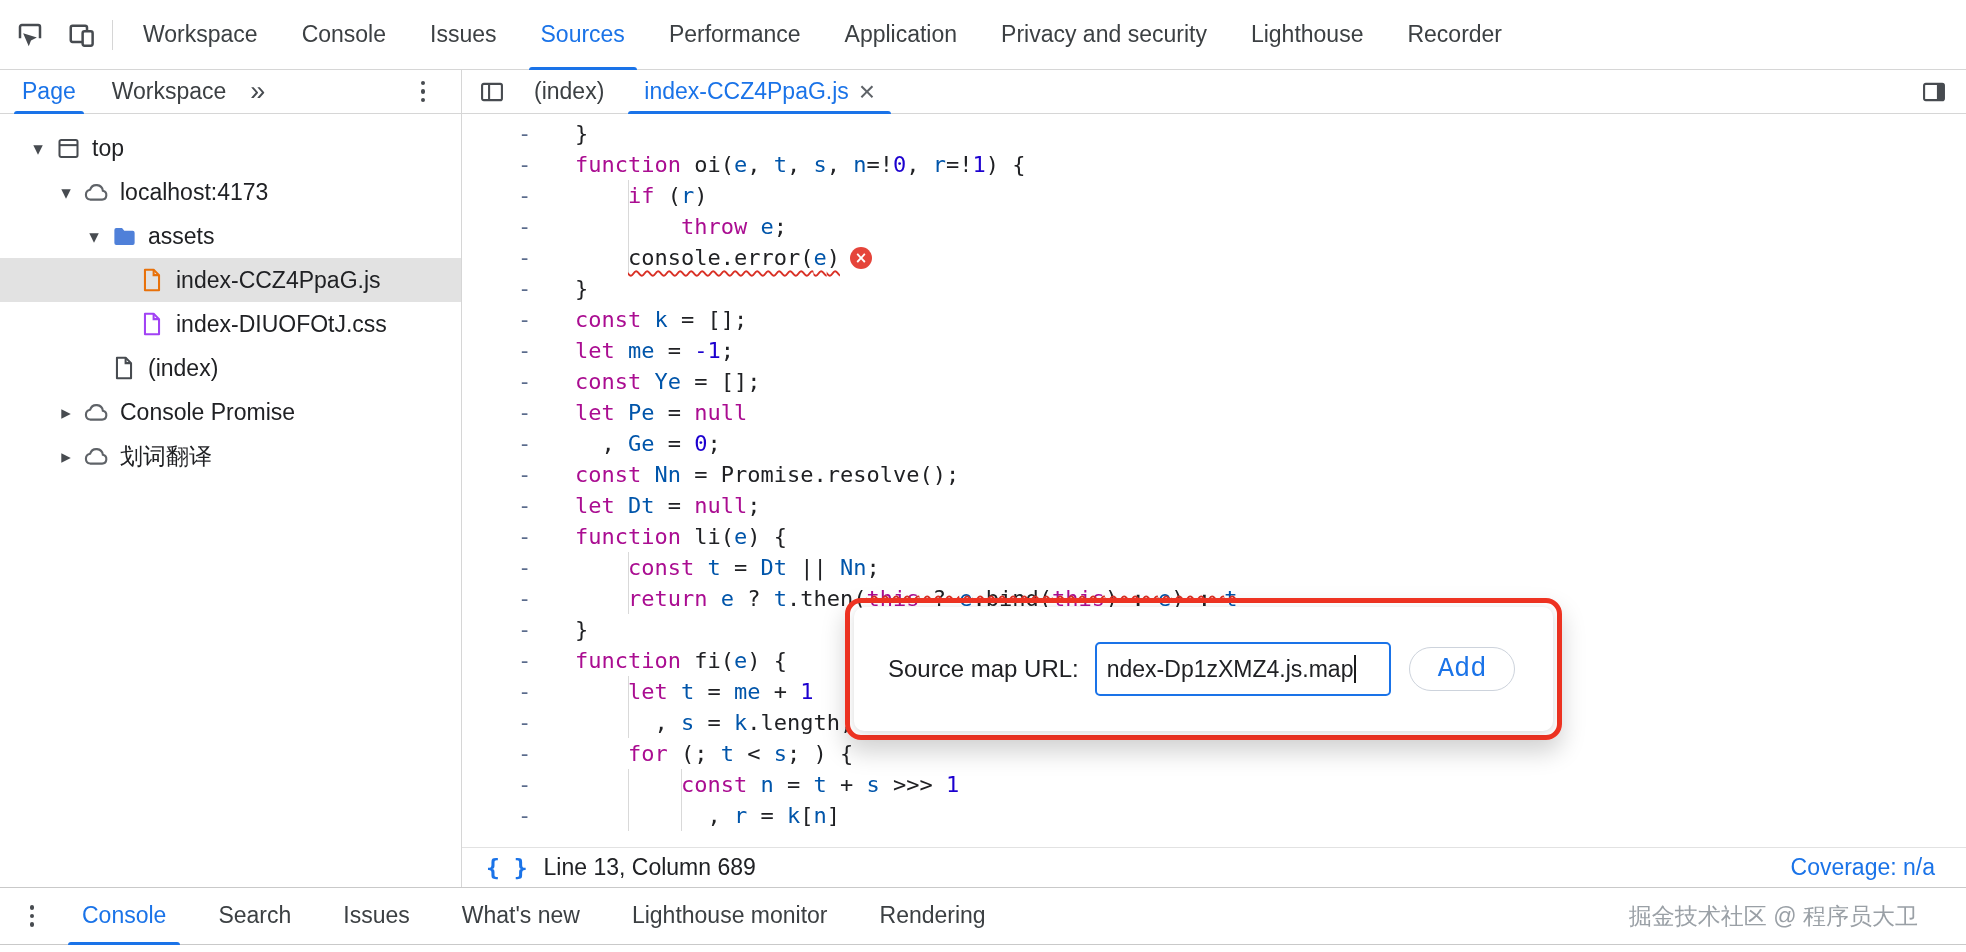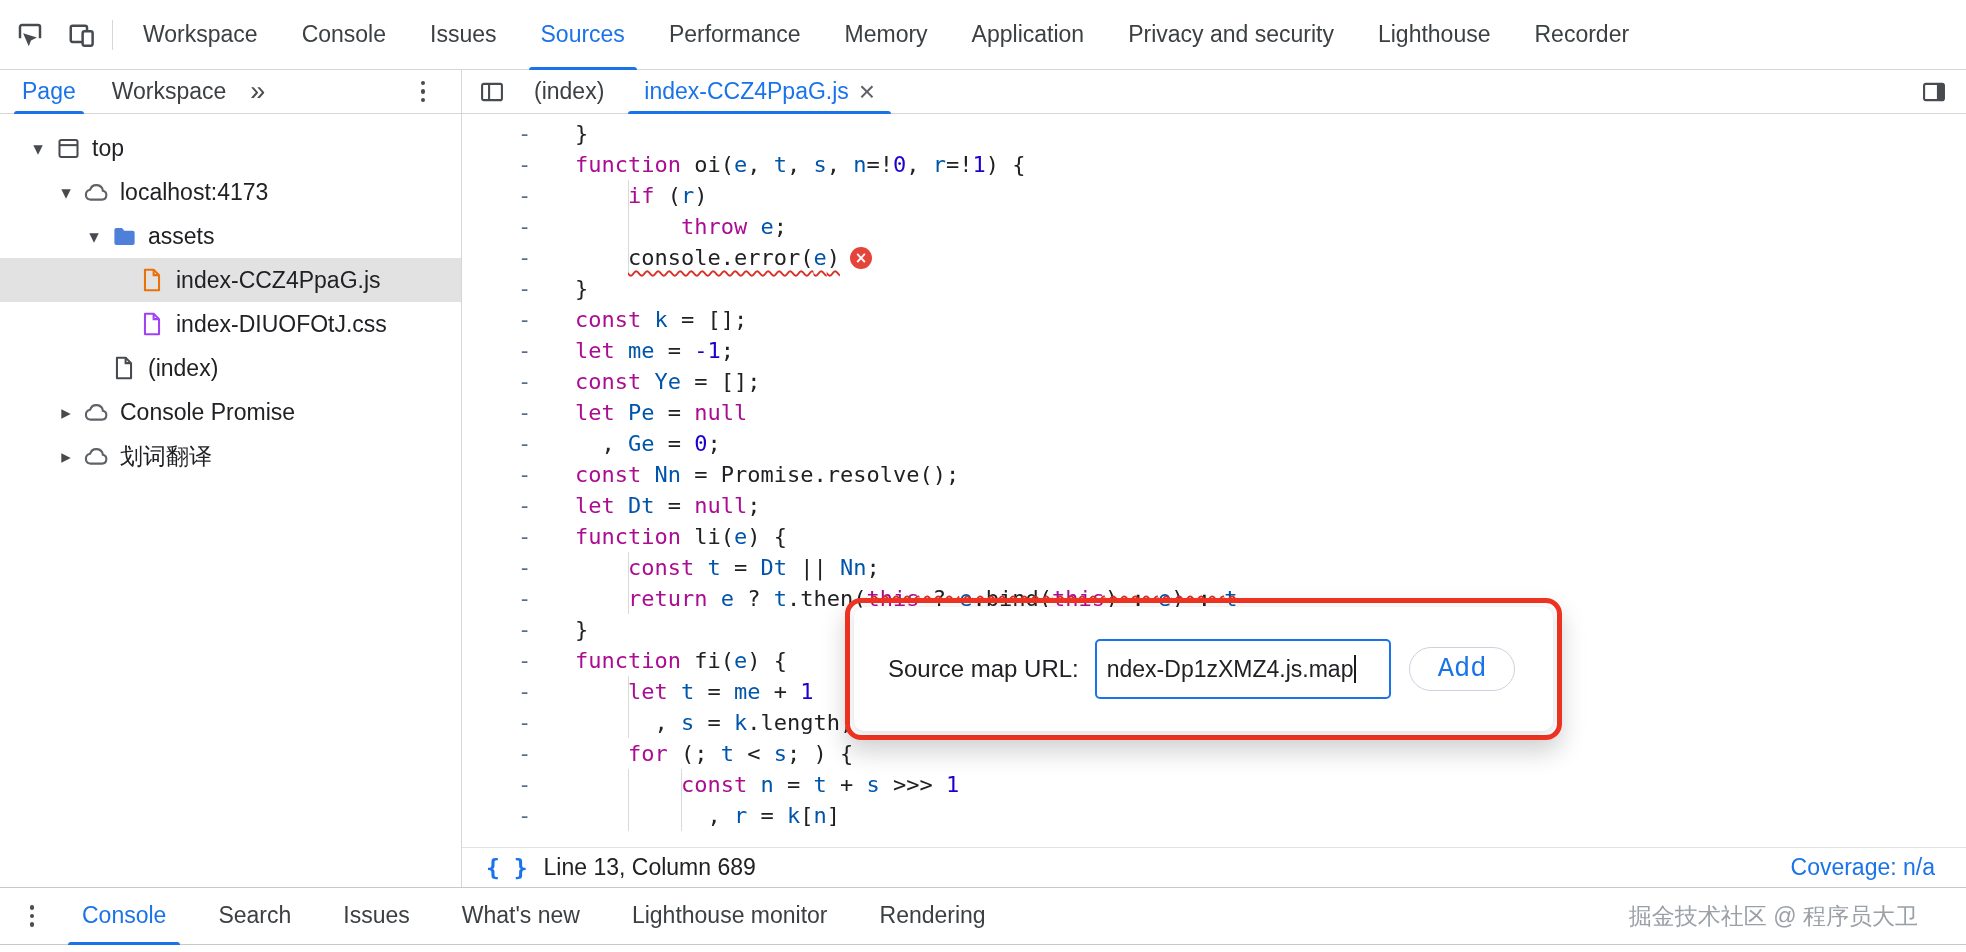--- a/index.html
+++ b/index.html
@@ -79,21 +79,21 @@
   .drawer-tabs{display:flex;height:57px}
   .drawer-tab{padding:0 26px;font-size:23px;color:var(--txt2);line-height:55px;position:relative;white-space:nowrap;cursor:pointer}
   .drawer-tab.active{color:var(--accent)}
   .drawer-tab.active::after{content:"";position:absolute;left:12px;right:12px;bottom:0;height:3px;background:var(--accent);border-radius:3px 3px 0 0}
   .watermark{margin-left:auto;padding-right:48px;color:#9aa0a6;font-size:23px;white-space:nowrap}
 
   
   .annotation{position:absolute;left:845px;top:598px;width:717px;height:142px;border:5px solid var(--ann);border-radius:16px;padding:4px;z-index:20;box-shadow:0 12px 24px rgba(0,0,0,.18)}
   .dialog{width:100%;height:100%;background:#fff;border-radius:10px;display:flex;align-items:center;padding:0 34px;box-shadow:0 2px 10px rgba(0,0,0,.15)}
   .dlg-label{font-size:24px;color:var(--txt);white-space:nowrap}
-  .url-input{margin-left:16px;width:296px;height:60px;border:2px solid var(--accent);border-radius:5px;display:flex;align-items:center;padding:0 10px;font-size:23px;color:var(--txt);overflow:hidden;white-space:nowrap;cursor:text;background:#fff}
+  .url-input{margin-left:16px;width:296px;height:54px;border:2px solid var(--accent);border-radius:5px;display:flex;align-items:center;padding:0 10px;font-size:23px;color:var(--txt);overflow:hidden;white-space:nowrap;cursor:text;background:#fff}
   .caret{width:2px;height:28px;background:#1b1b1b;margin-left:1px;animation:blink 1s steps(1) infinite}
   @keyframes blink{50%{opacity:0}}
   .add-btn{margin-left:18px;height:44px;padding:0 28px;border:1px solid #cdd3dc;border-radius:22px;background:#fff;color:var(--accent);font-size:27px;font-family:Liberation Mono, monospace;cursor:pointer}
 </style>
 </head>
 <body>
 
 <div class="app">
 
   <header class="top-toolbar">
@@ -109,21 +109,20 @@
           <rect x="12.5" y="9" width="8" height="11.5" rx="1.5" fill="#fff" stroke="#474b50" stroke-width="2"></rect>
         </svg>
     </span>
     <span class="tb-divider"></span>
     <nav class="top-tabs" id="top-tabs">
         <span class="top-tab">Workspace</span>
         <span class="top-tab">Console</span>
         <span class="top-tab">Issues</span>
         <span class="top-tab active">Sources</span>
         <span class="top-tab">Performance</span>
-        <span class="top-tab">Memory</span>
         <span class="top-tab">Application</span>
         <span class="top-tab">Privacy and security</span>
         <span class="top-tab">Lighthouse</span>
         <span class="top-tab">Recorder</span>
       </nav>
   </header>
 
   <div class="main">
 
     <aside class="sidebar">

